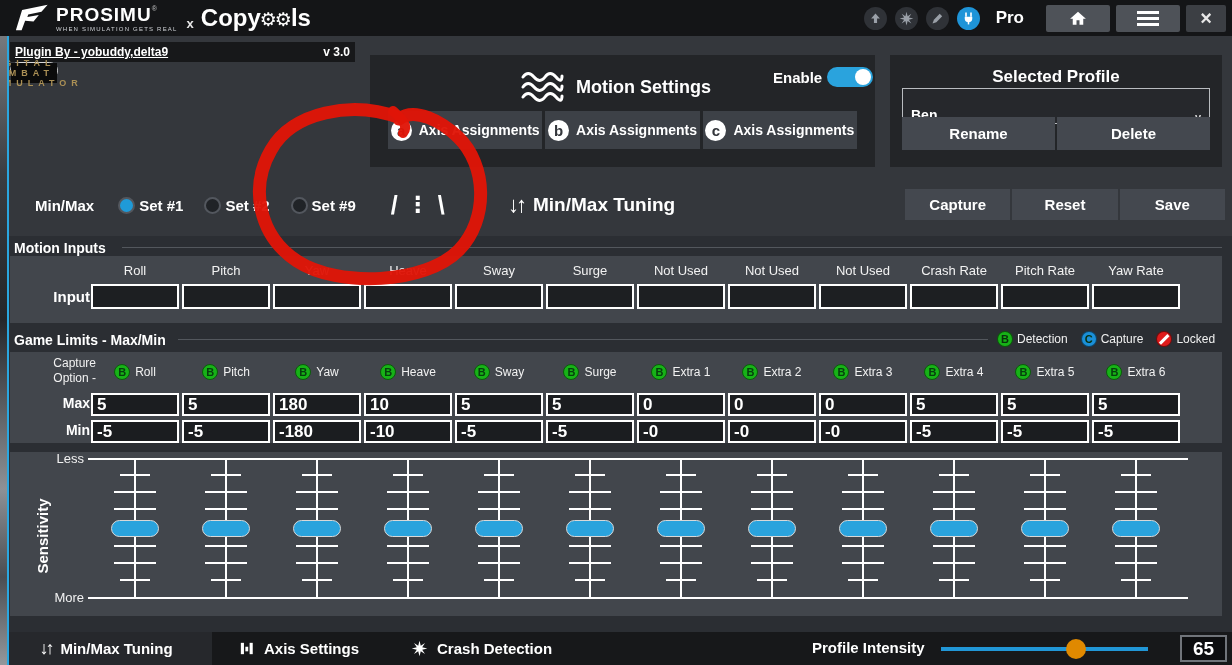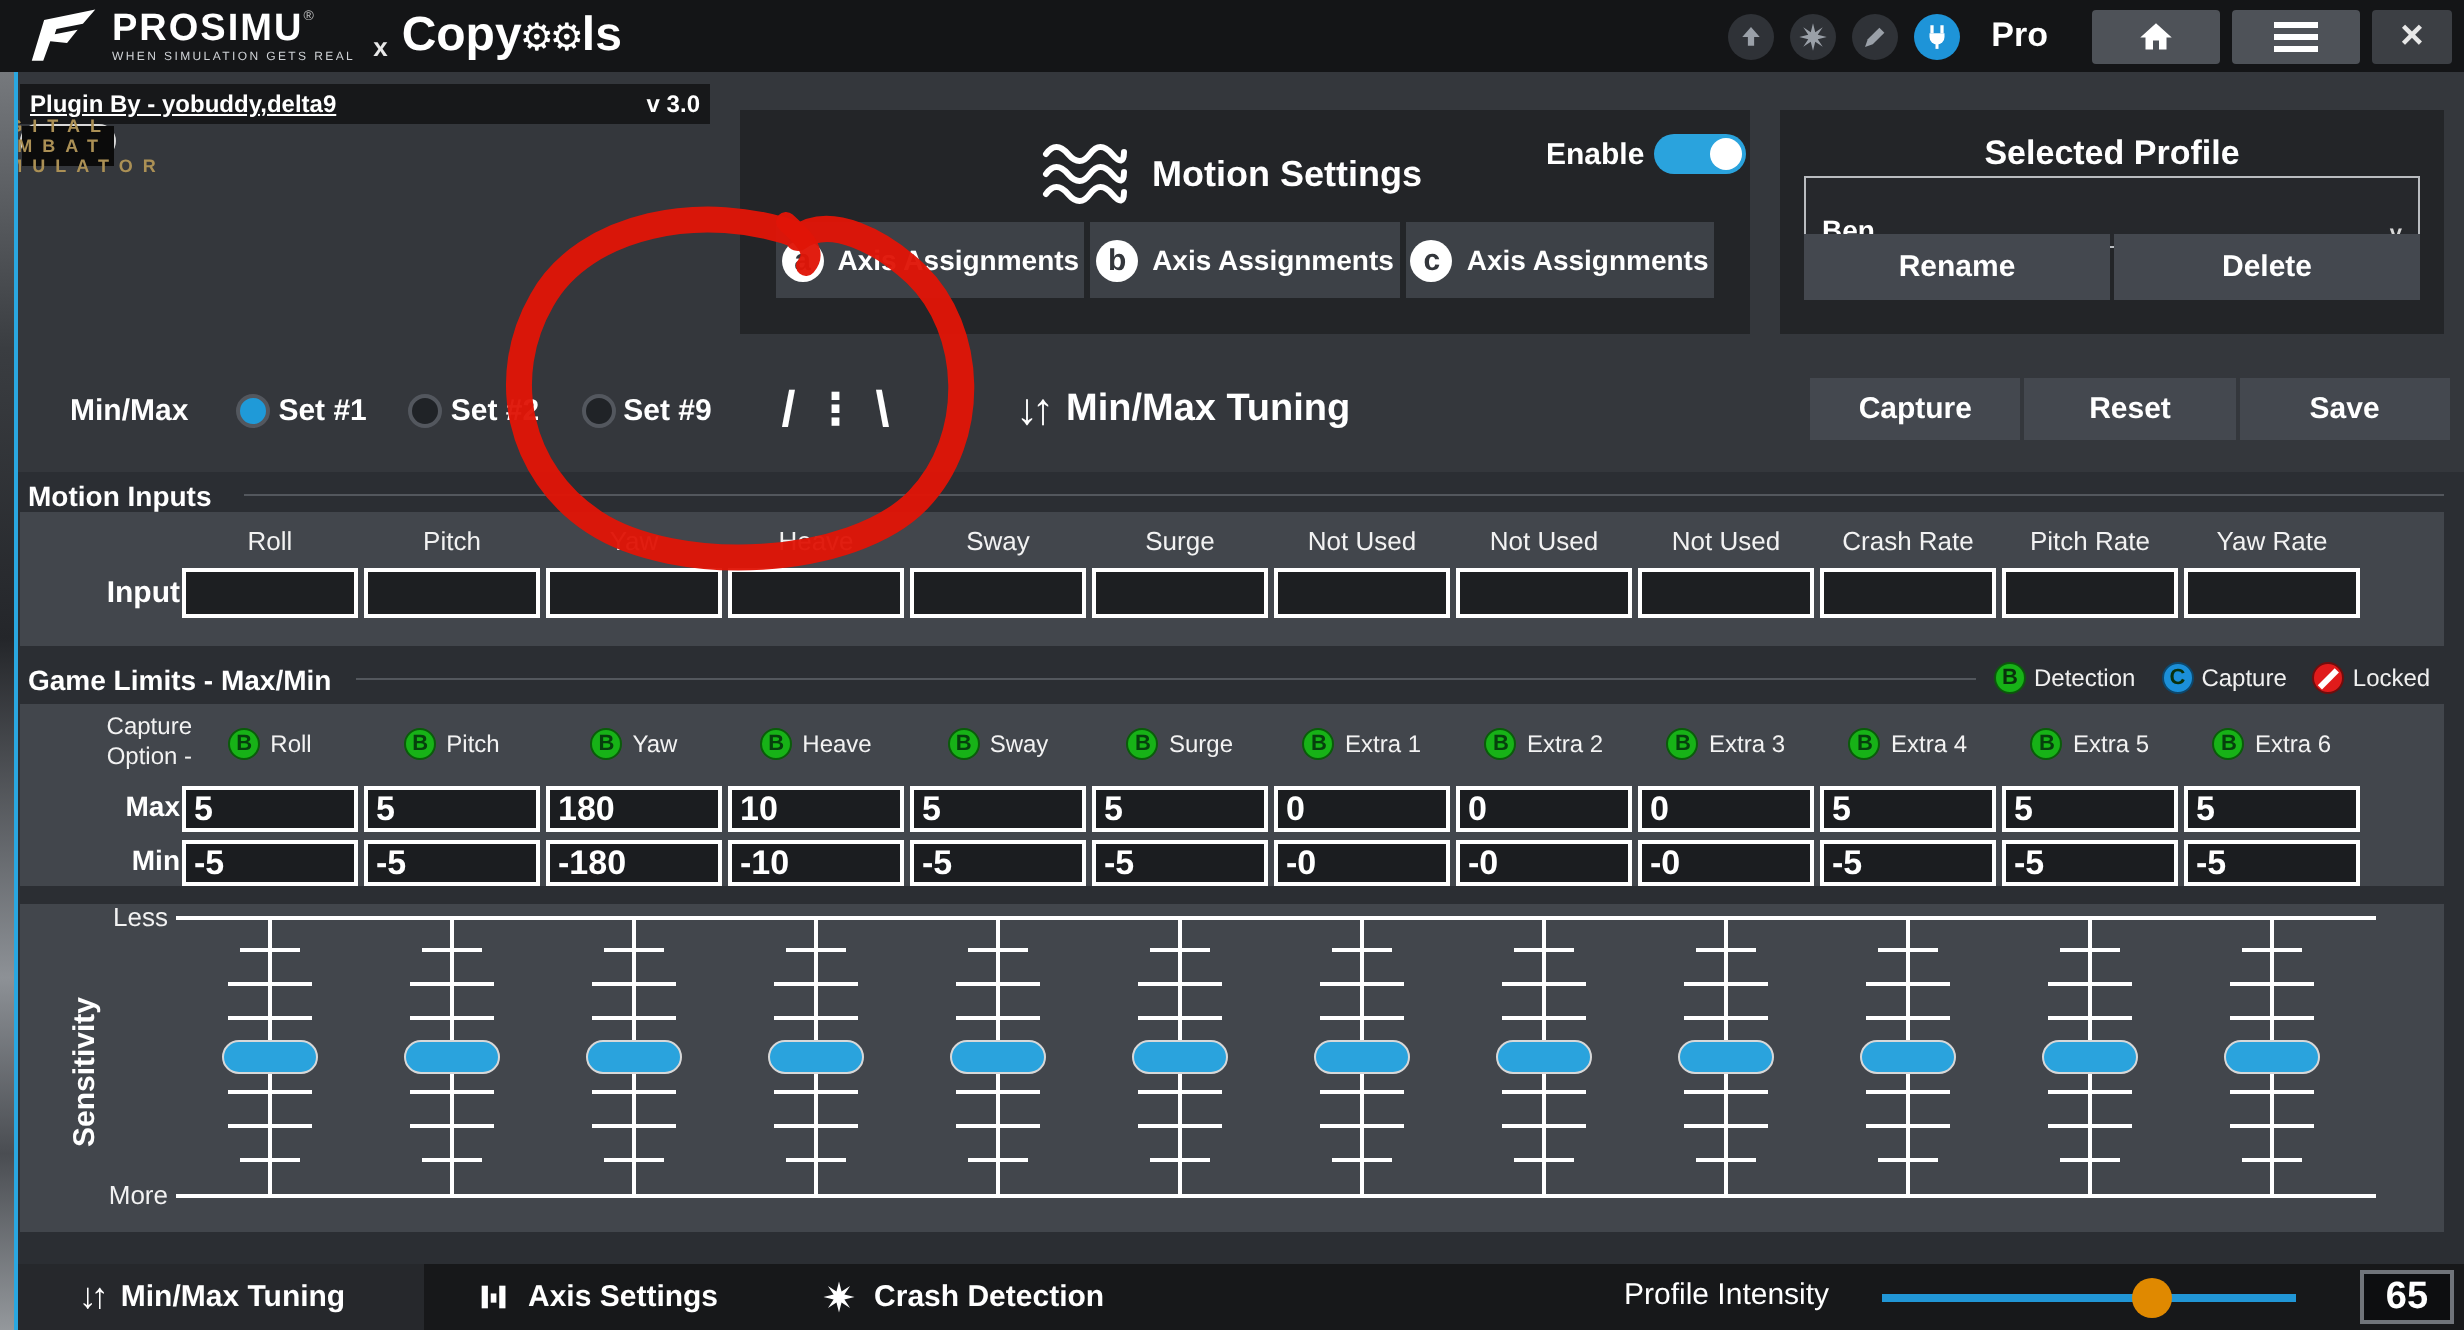--- a/index.html
+++ b/index.html
@@ -137,21 +137,21 @@
 
   
   .bottombar { position:absolute; left:0; top:632px; width:100%; height:33px; background:#17181a; z-index:10; }
   .tabs { position:absolute; left:0; top:0; height:33px; display:flex; }
   .tab { height:33px; display:flex; align-items:center; justify-content:center; gap:9px; padding:0 26px; cursor:pointer; }
   .tab-active { background:#26282c; width:212px; padding:0; }
   .tab-label { font-size:15px; font-weight:bold; }
   .tab-icon { display:flex; align-items:center; }
   .tab-icon svg { width:17px; height:17px; }
   .tab-icon .ud { font-size:18px; }
-  .pi-label { position:absolute; left:812px; top:7px; font-size:15px; font-weight:normal; }
+  .pi-label { position:absolute; left:812px; top:7px; font-size:15px; font-weight:bold; }
   .pi-track { position:absolute; left:941px; top:15px; width:207px; height:4px; background:#2196d6; cursor:pointer; }
   .pi-thumb { position:absolute; left:1066px; top:7px; width:20px; height:20px; border-radius:50%; background:#e08900; cursor:grab; }
   .pi-value { position:absolute; left:1180px; top:3px; width:47px; height:27px; background:#0d0e10;
     border:2px solid #70747a; text-align:center; font-size:19px; font-weight:bold; line-height:23px; }
 
   .annotation-svg { position:absolute; left:0; top:0; z-index:60; pointer-events:none; }
 </style>
 </head>
 <body>
 

